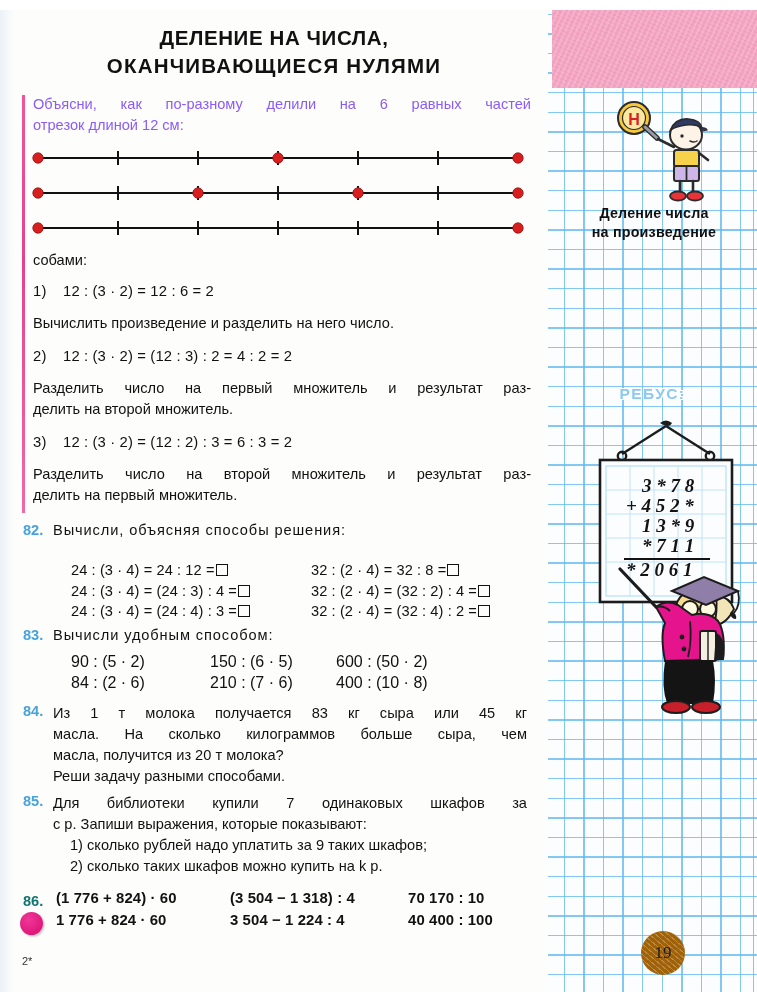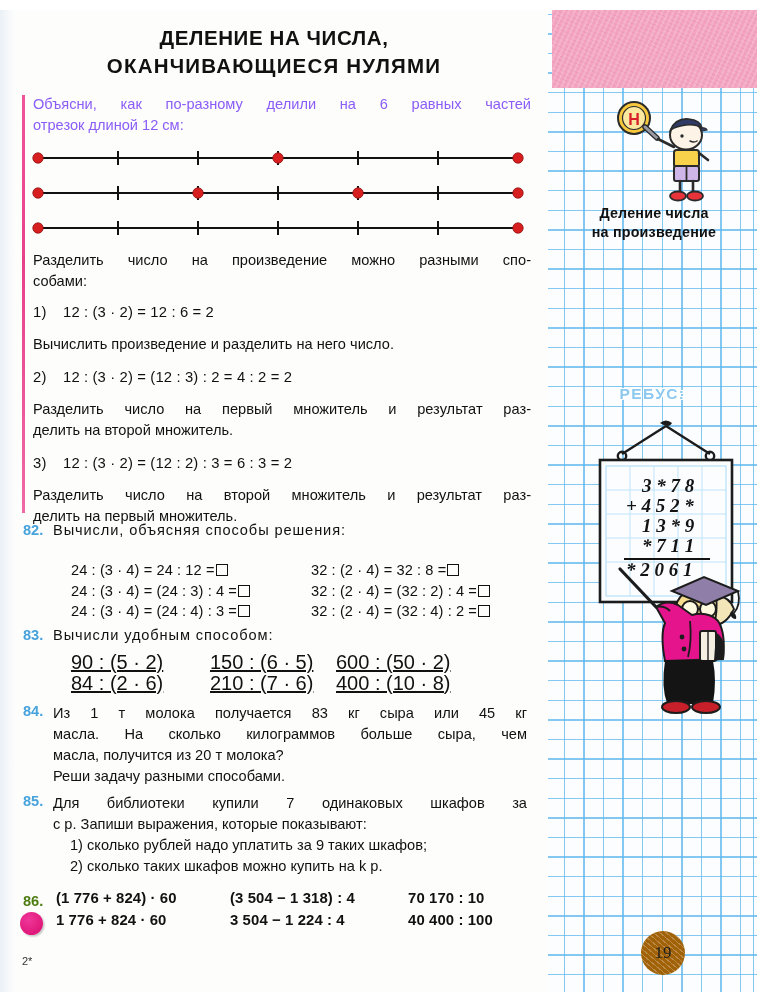--- a/index.html
+++ b/index.html
@@ -62,34 +62,34 @@
   }
   .exbody{display:inline-block;vertical-align:top;width:474px;}
   .exbody .hdr{letter-spacing:.9px;}
 
   .cols2{margin-top:22px;position:relative;height:62px;}
   .cols2 .c{position:absolute;top:0;line-height:20.5px;font-size:14.6px;white-space:nowrap;letter-spacing:.1px;}
   .cols2 .c1{left:18px;}
   .cols2 .c2{left:258px;}
 
   .cols3{margin-top:9px;position:relative;height:42px;}
-  .cols3 .c{position:absolute;top:0;line-height:20.5px;font-size:20px;white-space:nowrap;text-decoration:underline;}
+  .cols3 .c{position:absolute;top:0;line-height:20.5px;font-size:16px;white-space:nowrap;}
   .cols3 .k1{left:18px;}
   .cols3 .k2{left:157px;}
   .cols3 .k3{left:283px;}
 
   .sq{
     display:inline-block;width:10px;height:10px;border:1.4px solid #111;
     vertical-align:-1px;margin-left:1px;
   }
   .para{line-height:21px;}
   .sub{margin-left:17px;}
 
   
-  .ex86num{position:absolute;left:23px;top:893px;color:#4d7c0f;font-weight:bold;font-size:14.6px;}
+  .ex86num{position:absolute;left:23px;top:893px;color:#0f766e;font-weight:bold;font-size:14.6px;}
   .magdot{position:absolute;left:20px;top:912px;width:23px;height:23px;border-radius:50%;
     background:radial-gradient(circle at 38% 33%,#f0379a,#e0187a 70%,#c50e68);
     box-shadow:1.5px 1.5px 2px rgba(0,0,0,.22);}
   .ex86{position:absolute;left:56px;top:890px;width:470px;height:46px;}
   .ex86 .r{position:absolute;white-space:nowrap;font-size:14.9px;font-weight:bold;letter-spacing:.1px;color:#111;}
   .ex86 .a1{left:0;top:0;}
   .ex86 .a2{left:0;top:22px;}
   .ex86 .b1{left:174px;top:0;}
   .ex86 .b2{left:174px;top:22px;}
   .ex86 .c1{left:352px;top:0;}
@@ -200,21 +200,20 @@
           <line x1="170" y1="75" x2="170" y2="89" stroke="#111" stroke-width="2"></line>
           <line x1="250" y1="75" x2="250" y2="89" stroke="#111" stroke-width="2"></line>
           <line x1="330" y1="75" x2="330" y2="89" stroke="#111" stroke-width="2"></line>
           <line x1="410" y1="75" x2="410" y2="89" stroke="#111" stroke-width="2"></line>
           <circle cx="10" cy="82" r="5.2" fill="#d81f1f" stroke="#8d1010" stroke-width="0.8"></circle>
           <circle cx="490" cy="82" r="5.2" fill="#d81f1f" stroke="#8d1010" stroke-width="0.8"></circle>
         </g>
     </svg>
 
     <div class="rules">
-      <div class="jt">Разделить  число  на  произведение  можно  разными  спо-</div>
       <div class="jl">собами:</div>
 
       <div class="eq-row">
         <span class="idx">1)</span><span>12 : (3 · 2) = 12 : 6 = 2</span>
       </div>
       <div class="para jl">Вычислить  произведение  и  разделить  на  него  число.</div>
 
       <div class="eq-row gap">
         <span class="idx">2)</span><span>12 : (3 · 2) = (12 : 3) : 2 = 4 : 2 = 2</span>
       </div>

